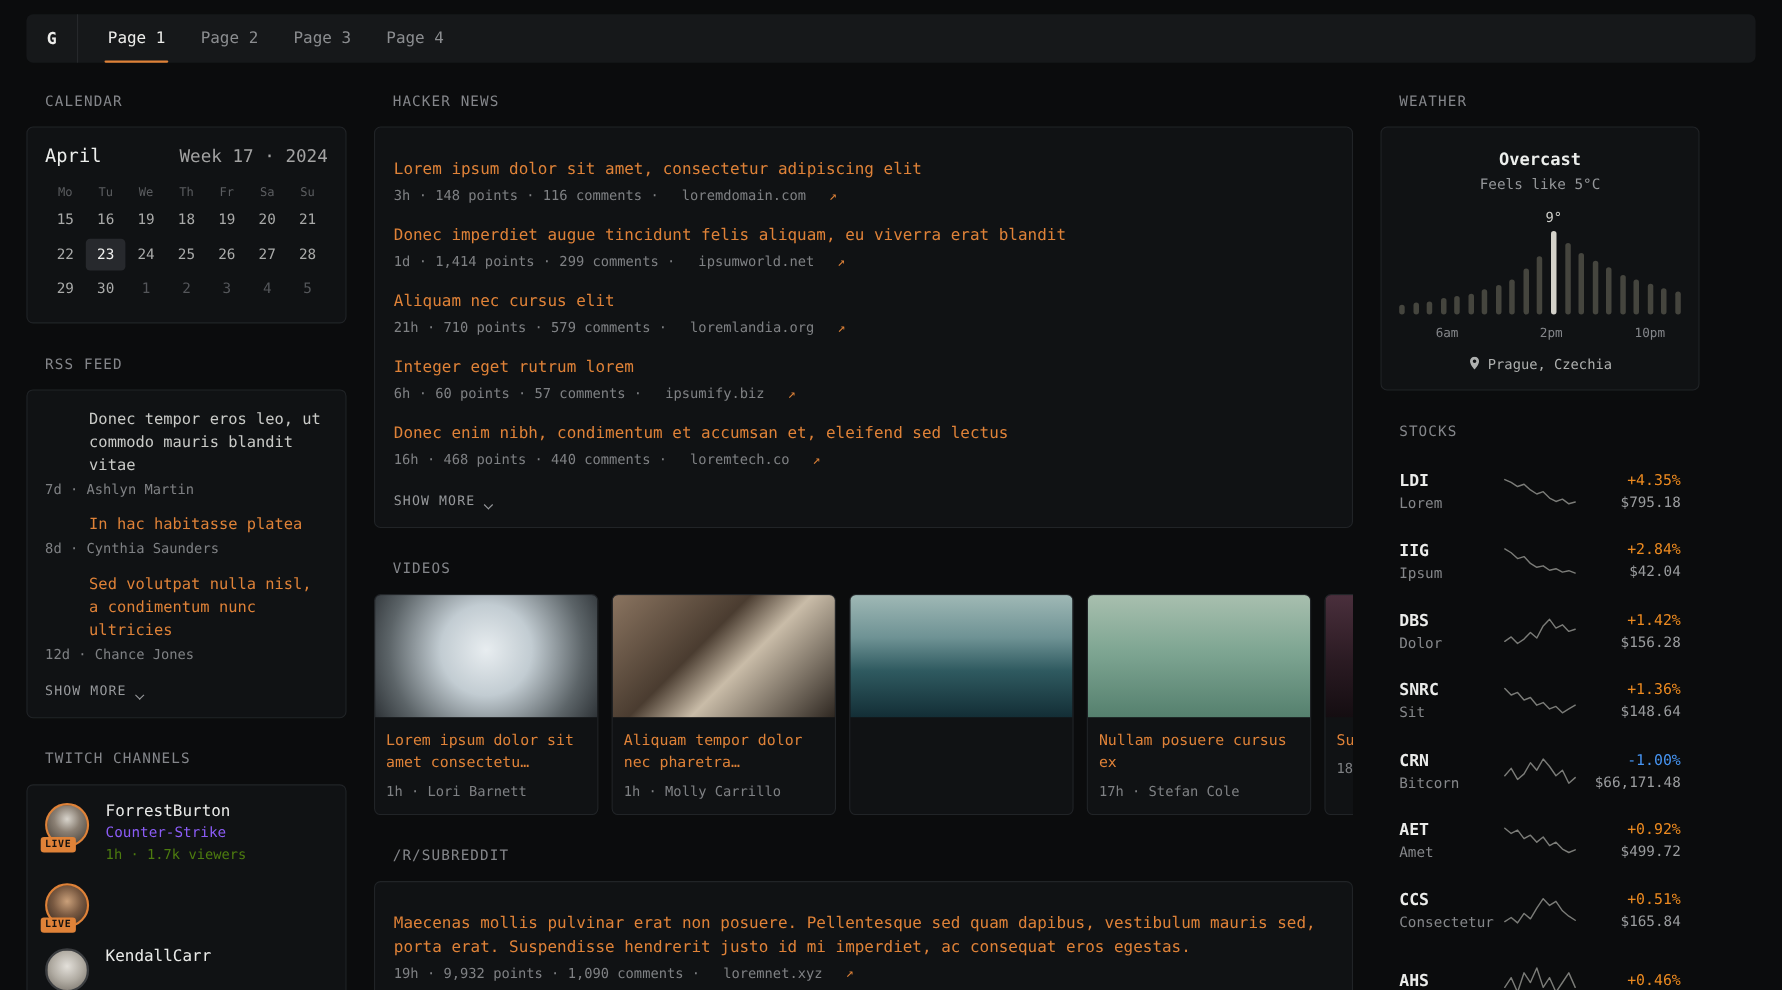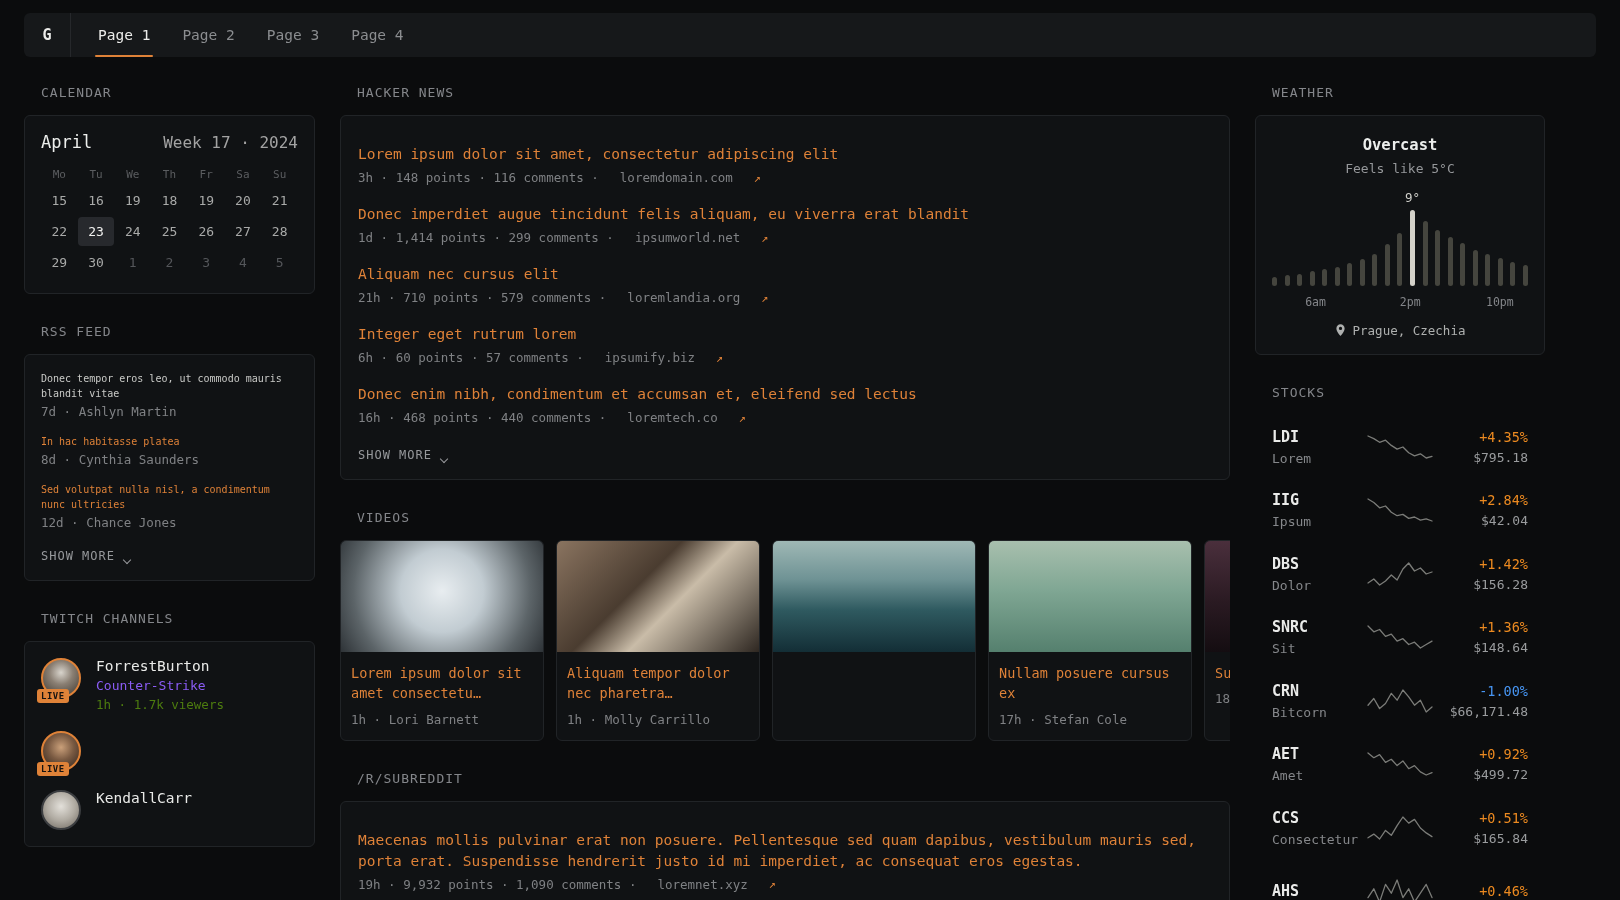--- a/index.html
+++ b/index.html
@@ -30,21 +30,21 @@
   .cal-week { font-size:16px; color:#a3a3a3;text-align:center; }
   .cal-dow { display:grid; grid-template-columns:repeat(7,1fr); margin:16px 0 5px; }
   .cal-dow span { font-size:11px; color:#5b5d60; text-align:center; }
   .cal-days { display:grid; grid-template-columns:repeat(7,1fr); row-gap:2px; }
   .cal-day { height:29px; display:flex; align-items:center; justify-content:center; font-size:13px; color:#a9aaa9; border-radius:4px; cursor:pointer; }
   .cal-day.muted { color:#54565a; }
   .cal-day.selected { background:#27292d; color:#f2f2f0; }
 
   
   .rss-item { margin-bottom:15px; }
-  .rss-title { font-size:10px; line-height:1.5; color:var(--accent); cursor:pointer; }
+  .rss-title { font-size:14px; line-height:1.5; color:var(--accent); cursor:pointer;margin-left:40px; }
   .rss-title.muted { color:#c9cac7; }
   .rss-meta { font-size:12.5px; color:#7f8184; margin-top:3px; }
   .show-more { display:inline-flex; align-items:flex-end; gap:9px; font-size:12px; letter-spacing:1px; color:#97999c; cursor:pointer; margin-top:2px; }
   .chev { width:6px; height:6px; border-right:1.5px solid #97999c; border-bottom:1.5px solid #97999c; transform:rotate(45deg); margin-top:-4px; }
 
   
   .channel { display:flex; align-items:flex-start; gap:15px; cursor:pointer; }
   .channel + .channel { margin-top:19px; }
   .avatar-wrap { position:relative; flex:none; }
   .avatar { width:40px; height:40px; border-radius:50%; border:2px solid var(--accent); }

